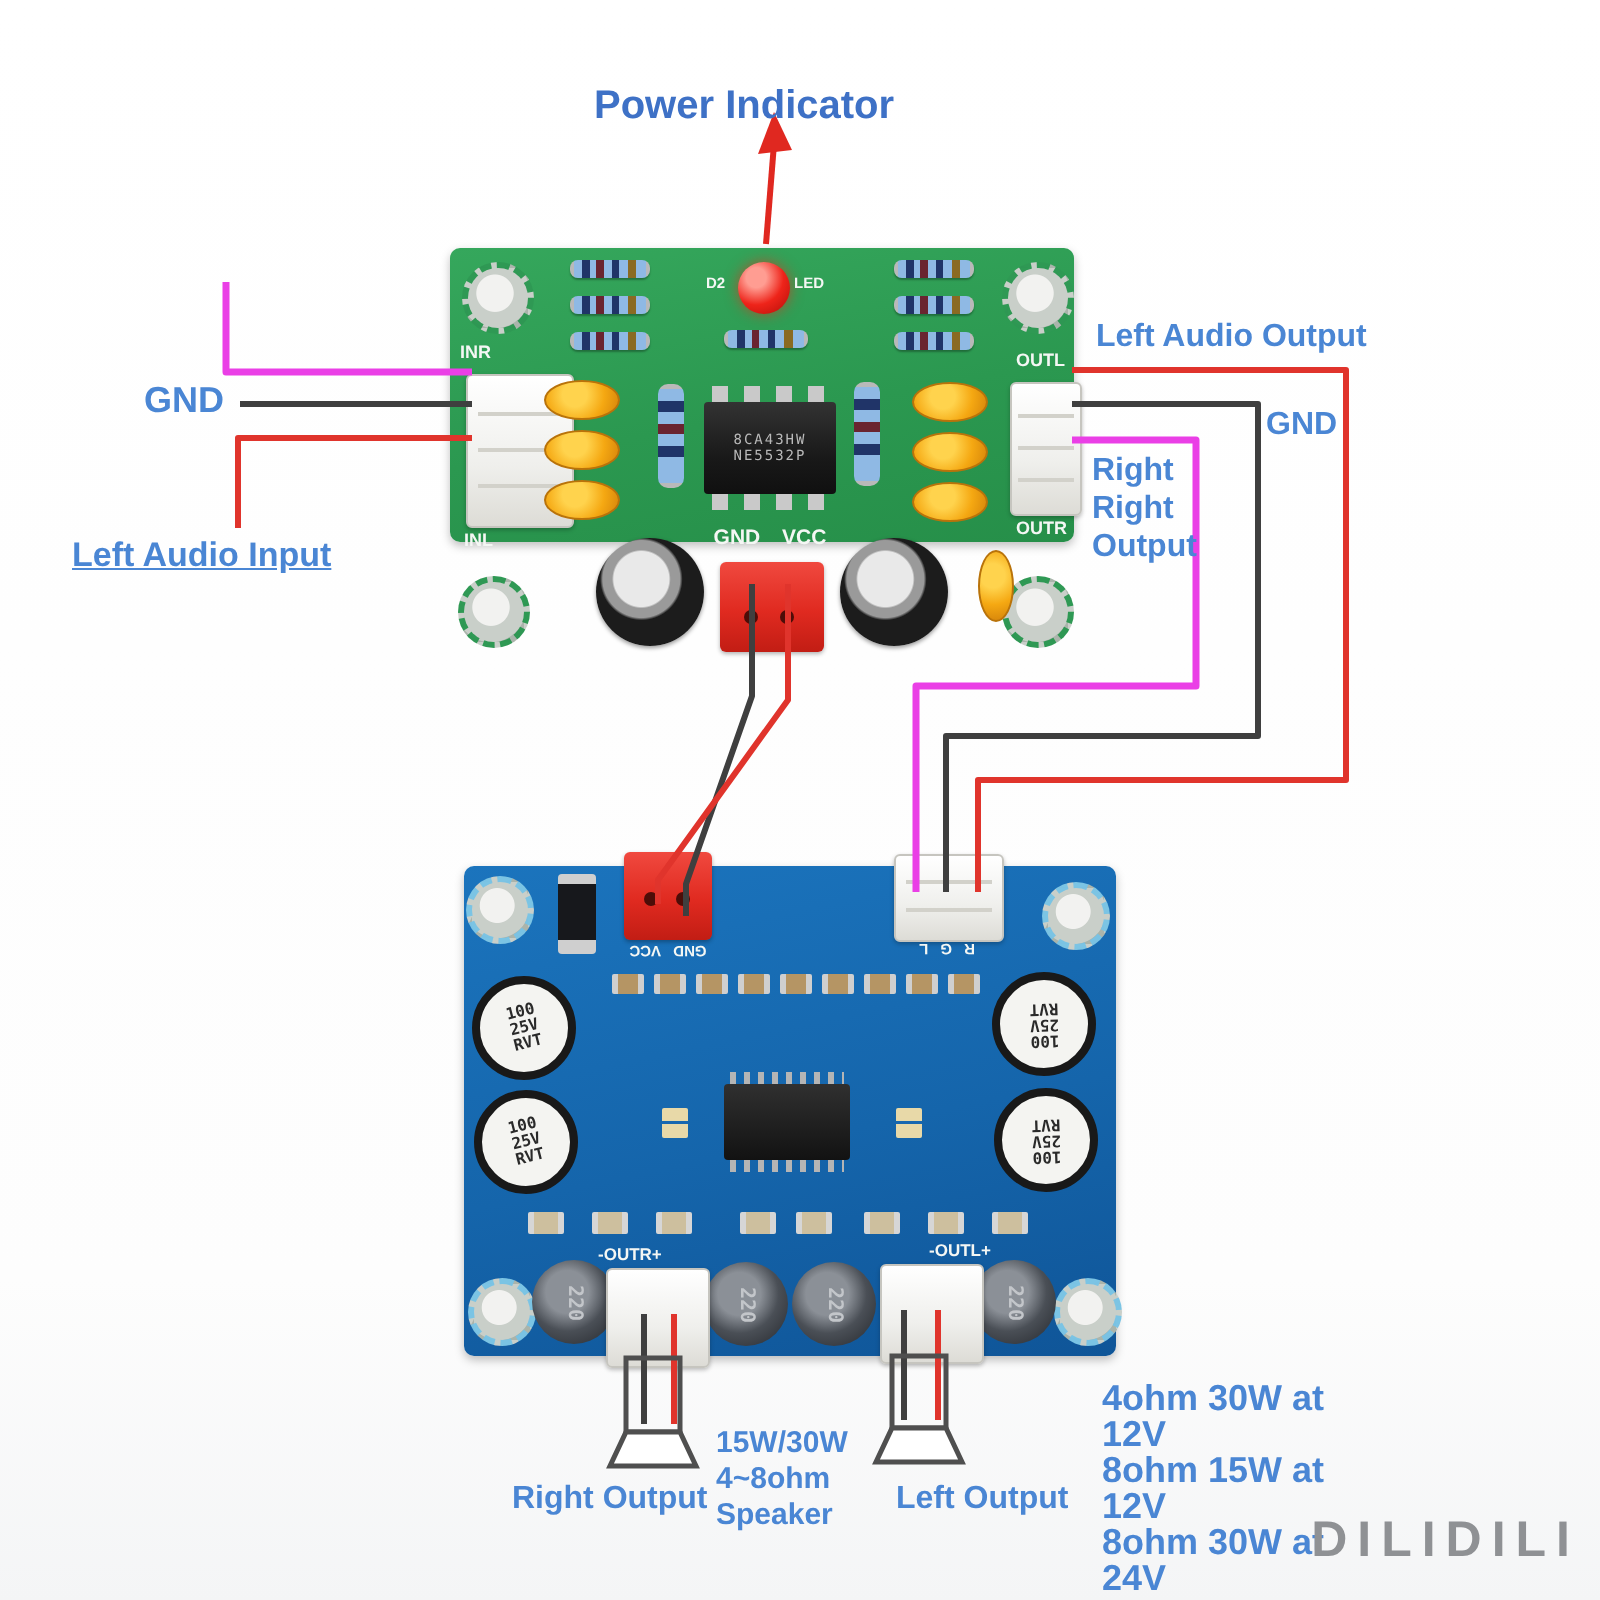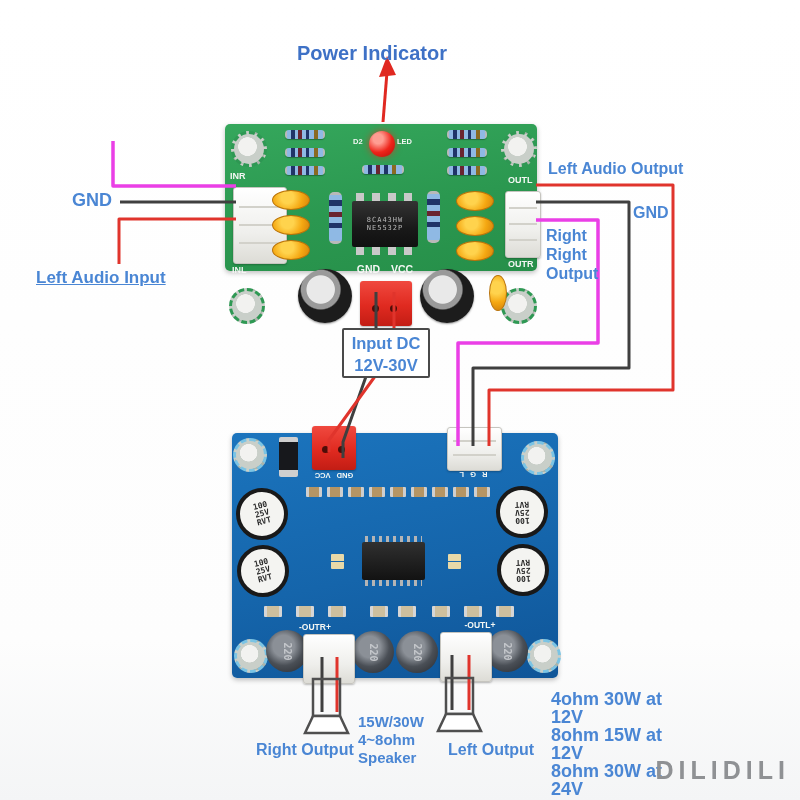--- a/index.html
+++ b/index.html
@@ -281,24 +281,20 @@
   <div class="lbl l17" style="left:36px;top:268px;text-decoration:underline;">Left Audio Input</div>
 
   <div class="lbl l16" style="left:548px;top:160px;">Left Audio Output</div>
   <div class="lbl l16" style="left:633px;top:204px;">GND</div>
   <div class="lbl l16 multiline" style="left:546px;top:226px;width:95px;line-height:19px;">
     <span>Right</span><br>
     <span>Right</span><br>
     <span>Output</span>
   </div>
 
-  <div id="dcbox">
-    <span>Input DC</span><br>
-    <span>12V-30V</span>
-  </div>
 
 
   <div class="lbl l16" style="left:256px;top:741px;">Right Output</div>
   <div class="lbl l15 multiline" style="left:358px;top:713px;width:75px;">
     <span>15W/30W</span><br>
     <span>4~8ohm</span><br>
     <span>Speaker</span>
   </div>
   <div class="lbl l16" style="left:448px;top:741px;">Left Output</div>
 

